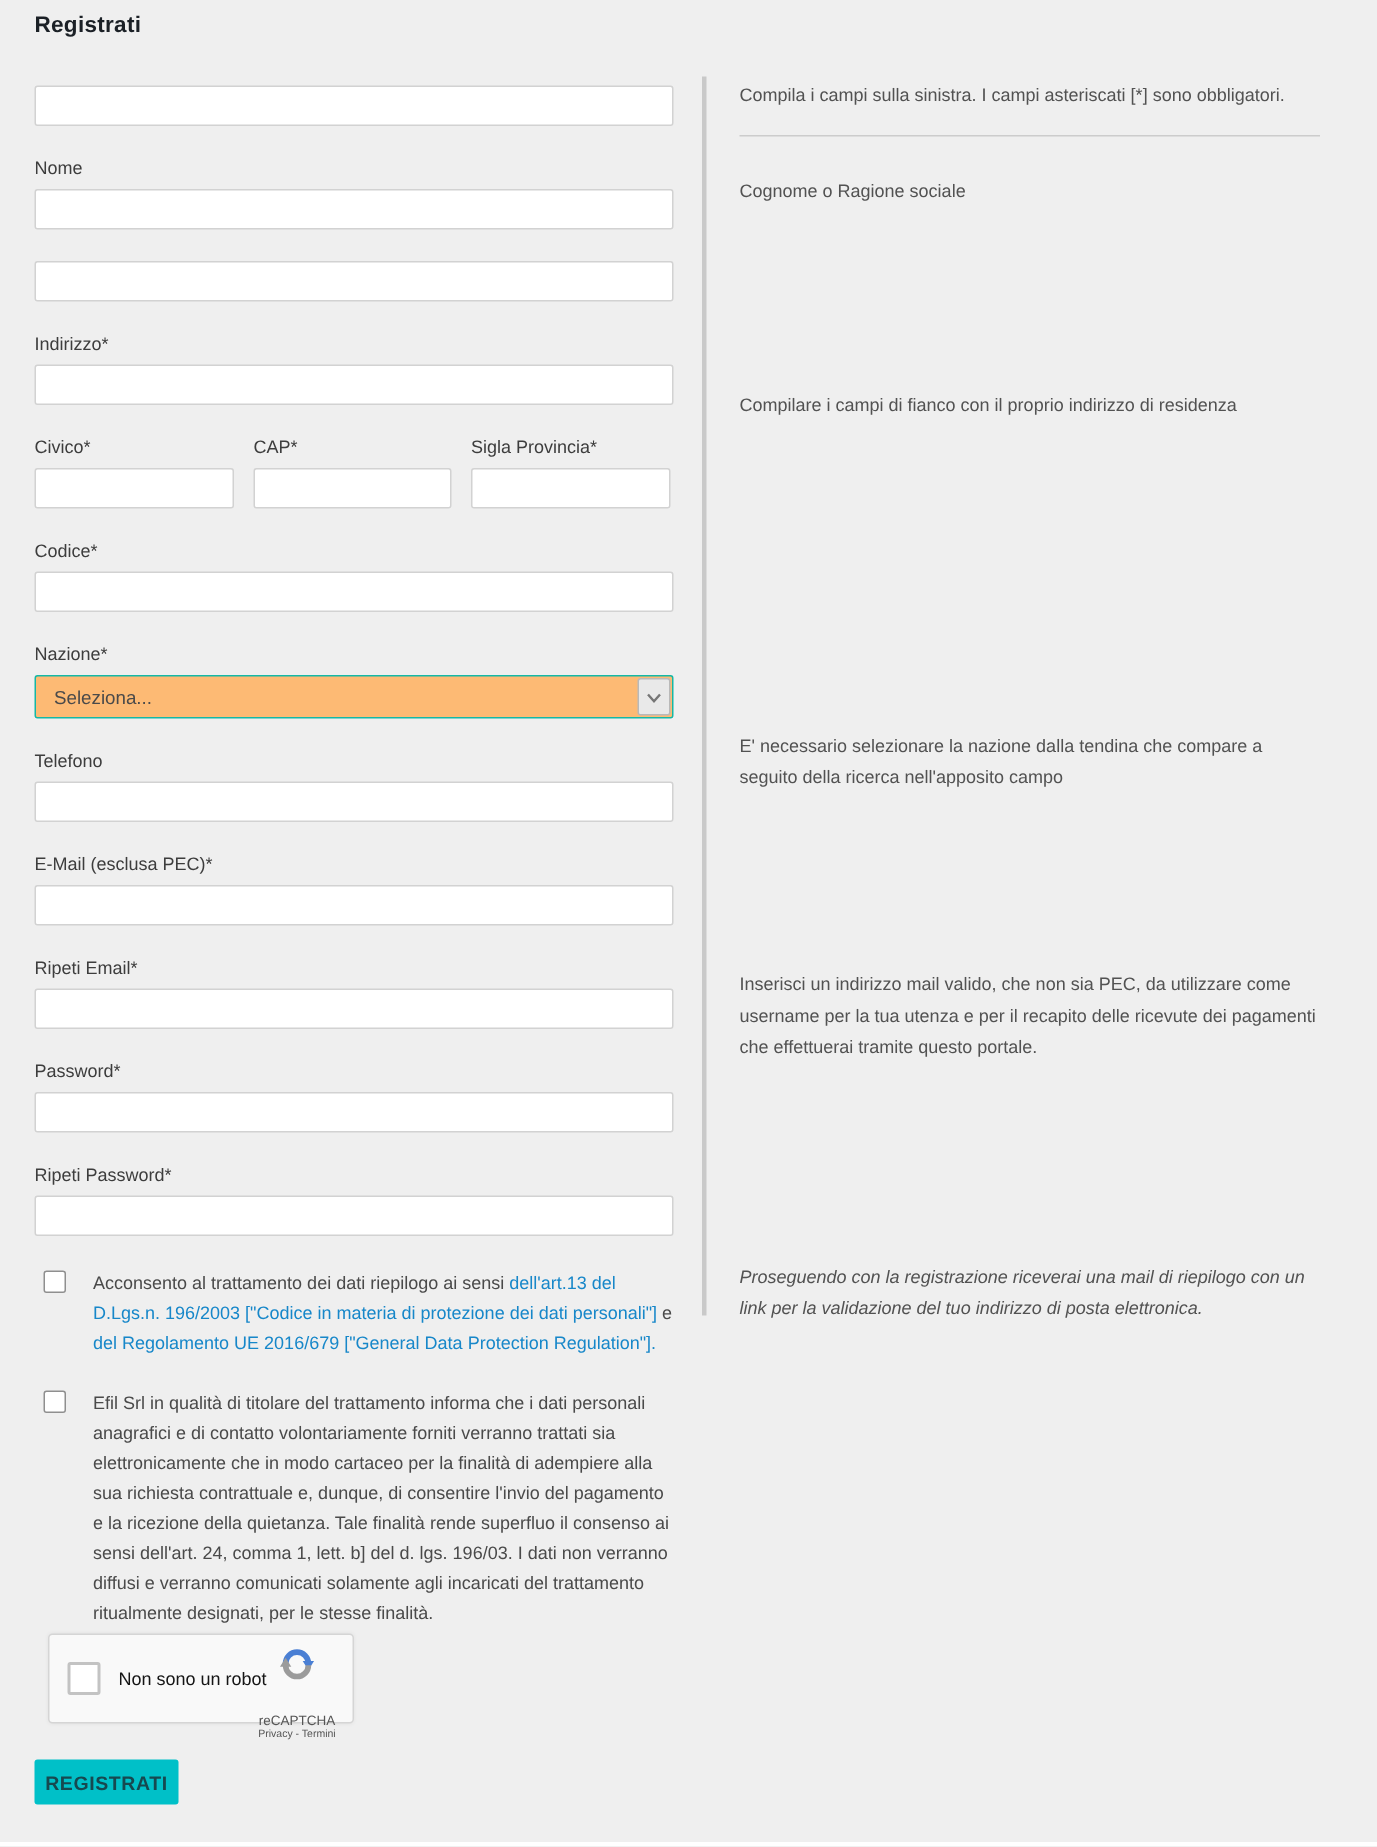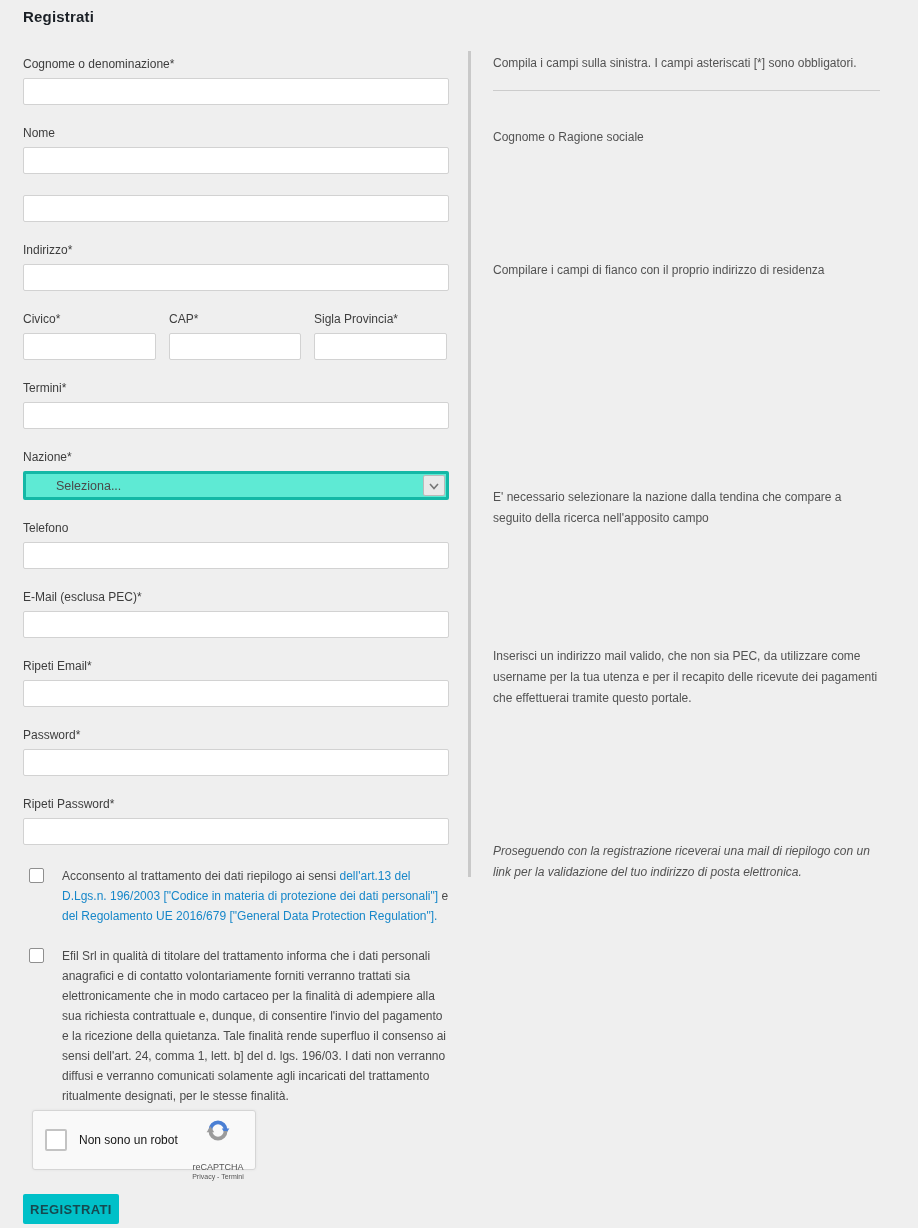--- a/index.html
+++ b/index.html
@@ -18,42 +18,42 @@
     border:1px solid #d2d2d2; border-radius:2px; padding:0 8px;
     font:12px "Liberation Sans", sans-serif; color:#333; outline:none;
   }
   .row3 { display:flex; gap:13px; margin-bottom:21px; }
   .row3 .col-a { width:133px; }
   .row3 .col-b { width:132px; }
   .row3 .col-c { width:133px; }
   .row3 .lbl { display:block; font-size:12px; line-height:14px; color:#3d3d3d; margin-bottom:7px; }
 
   .select-box {
-    position:relative; width:100%; height:29px; background:#5eead4;
-    border:3px solid #14b8a6; border-radius:2px;
-    display:flex; align-items:center; padding-left:30px;
+    position:relative; width:100%; height:29px; background:#fdba74;
+    border:1px solid #14b8a6; border-radius:2px;
+    display:flex; align-items:center; padding-left:12px;
     font-size:12.5px; color:#4a4a4a; cursor:default;
   }
   .select-arrow {
     position:absolute; top:1px; right:1px; bottom:1px; width:22px;
     background:#e9e9e9; border:1px solid #b9b9b9; border-radius:2px;
     display:flex; align-items:center; justify-content:center;
   }
 
   
   .consent { display:flex; margin-left:6px; }
   .consent.first { margin-top:14px; }
   .consent.second { margin-top:20px; }
   .cb { flex:none; width:15px; height:15px; background:#fff; border:1px solid #8f8f8f; border-radius:2px; margin-top:2px; cursor:pointer; }
   .consent .txt { margin-left:18px; width:387px; font-size:12px; line-height:20px; color:#4a4a4a; }
   .consent .txt a { color:#1787c9; text-decoration:none; cursor:pointer; }
 
   
   .captcha {
-    position:relative; margin:4px 0 0 9px; width:224px; height:60px;
+    position:relative; margin:4px 0 0 9px; width:204px; height:60px;
     background:#f9f9f9; border:1px solid #d5d5d5; border-radius:3px;
     box-shadow:0 0 3px rgba(0,0,0,.06); display:flex; align-items:center; padding:0 12px;
   }
   .captcha-cb { flex:none; width:22px; height:22px; background:#fff; border:2px solid #c3c3c3; border-radius:2px; cursor:pointer; }
   .captcha-lbl { margin-left:12px; font-size:12px; color:#151515; }
   .captcha-logo { position:absolute; right:6px; top:6px; width:62px; text-align:center; }
   .captcha-brand { font-size:9px; color:#555; line-height:10px; margin-top:15px; }
   .captcha-links { font-size:7px; color:#555; line-height:9px; cursor:pointer; }
 
   
@@ -62,40 +62,39 @@
     background:#00c0c8; border:none; border-radius:2px;
     font:bold 13px "Liberation Sans", sans-serif; letter-spacing:.4px;
     color:#164950; cursor:pointer;
   }
 
   
   .vbar { position:absolute; left:468px; top:51px; width:3px; height:826px; background:#c9c9c9; }
   .help { position:absolute; left:493px; width:387px; font-size:12px; line-height:21px; color:#525252; }
   .h-intro { top:53px; }
   .h-hr { position:absolute; left:493px; top:90px; width:387px; height:0; border-top:1px solid #cccccc; }
-  .h-cognome { top:127px; }
+  .h-cognome { top:117px; }
   .h-residenza { top:260px; }
   .h-nazione { top:487px; }
   .h-email { top:646px; }
   .h-password { top:772px; }
   .h-proseguendo { top:841px;font-style:italic; }
 
   .bottom-strip { position:absolute; left:0; bottom:0; width:100%; height:3px; background:#ffffff; }
 </style>
 </head>
 <body>
 
 <div class="page">
 
   <h1 class="title">Registrati</h1>
 
   <div class="left-col">
 
     <div class="field">
-      <span class="lbl">Cognome o denominazione*</span>
       <input class="text-input" type="text" style="">
     </div>
 
     <div class="field">
       <span class="lbl">Nome</span>
       <input class="text-input" type="text" style="">
     </div>
 
     <div class="field">
       <input class="text-input" type="text" style="">
@@ -115,21 +114,21 @@
         <span class="lbl">CAP*</span>
         <input class="text-input" type="text" style="">
       </div>
       <div class="col-c">
         <span class="lbl">Sigla Provincia*</span>
         <input class="text-input" type="text" style="">
       </div>
     </div>
 
     <div class="field">
-      <span class="lbl">Termini*</span>
+      <span class="lbl">Codice*</span>
       <input class="text-input" type="text" style="">
     </div>
 
     <div class="field">
       <span class="lbl">Nazione*</span>
       <div class="select-box">
         <span>Seleziona...</span>
         <span class="select-arrow">
           <span>
             <svg width="10" height="7" viewBox="0 0 10 7">

